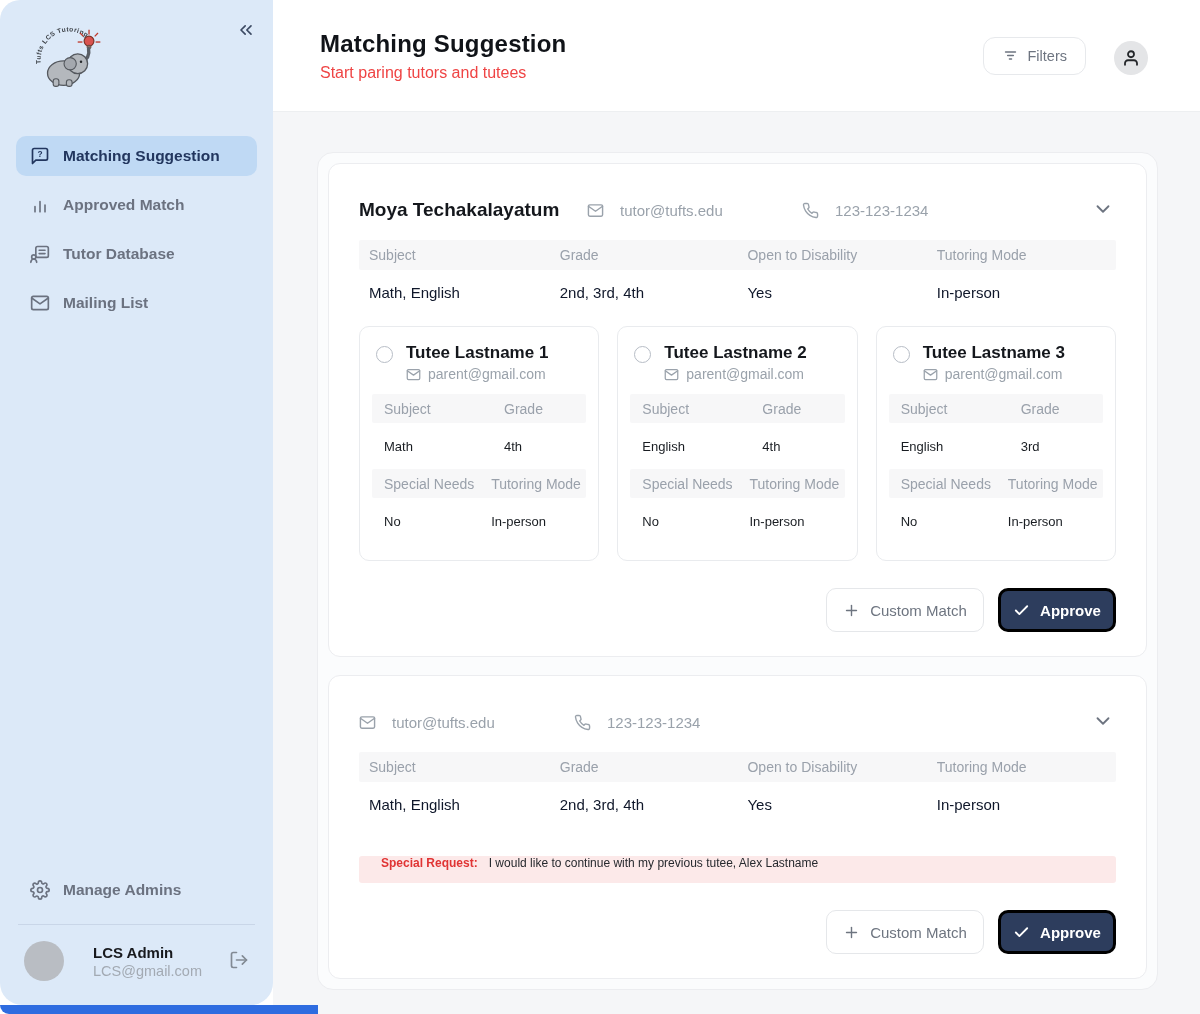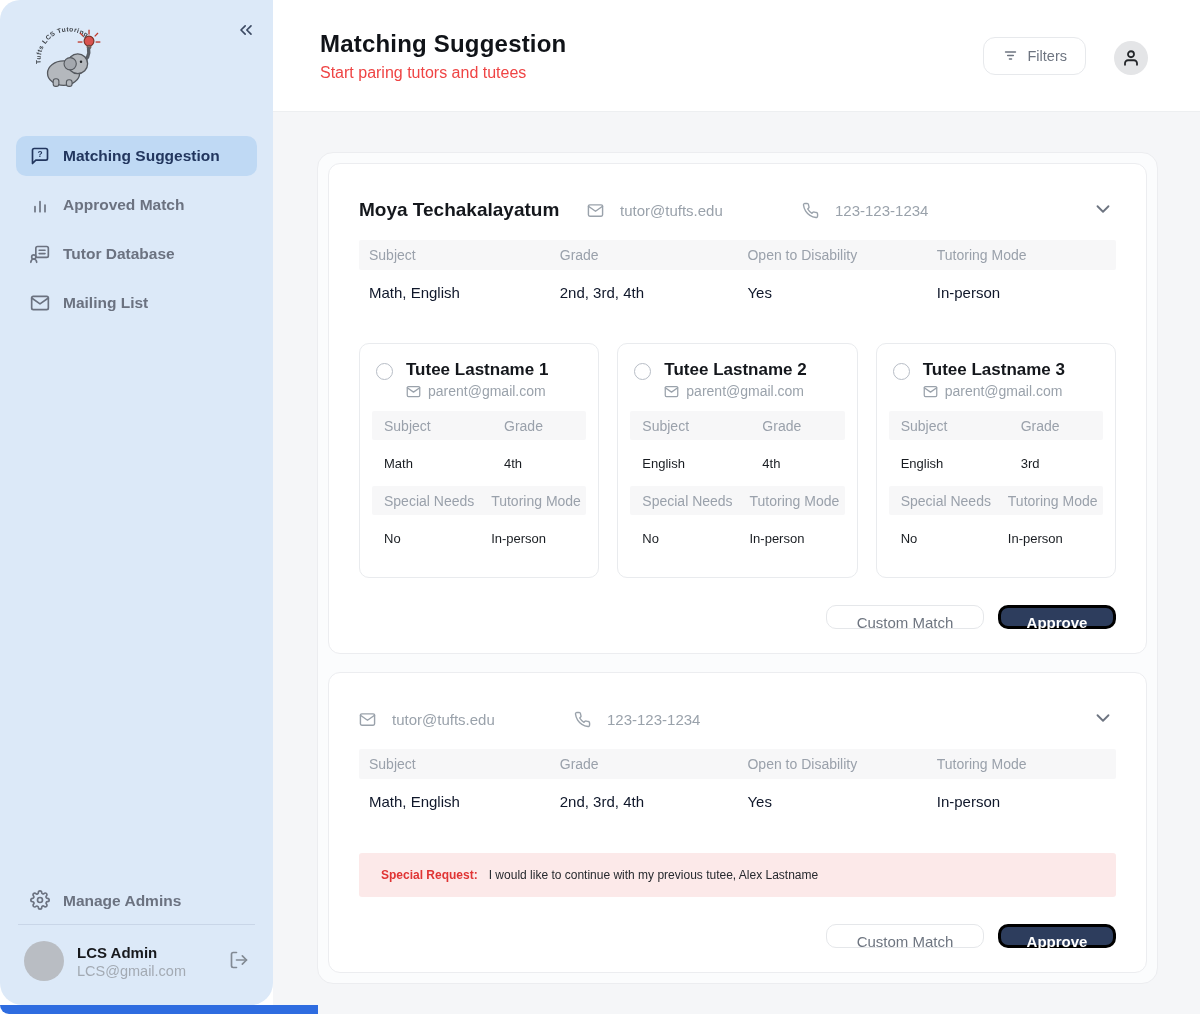--- a/index.html
+++ b/index.html
@@ -18,25 +18,25 @@
   .collapse-btn { position:absolute; top:20px; right:16px; width:22px; height:22px;
     background:none; border:none; color:#3c4a63; cursor:pointer; }
   .collapse-btn svg { width:20px; height:20px; }
   .logo-wrap { margin:4px 0 0 34px; width:78px; height:66px; }
   .nav { list-style:none; margin-top:44px; display:flex; flex-direction:column; gap:9px; padding:0 16px; }
   .nav-item { display:flex; align-items:center; gap:13px; height:40px; padding:0 14px;
     border-radius:10px; color:#6b7280; font-size:15.5px; font-weight:600; cursor:pointer; }
   .nav-item .icn { width:20px; height:20px; flex:none; }
   .nav-item.active { background:#bfd9f4; color:#22365e; }
   .sidebar-bottom { margin-top:auto; padding:0 16px; }
-  .manage-admins { display:flex; align-items:flex-end; gap:13px; height:40px; padding:0 14px;
+  .manage-admins { display:flex; align-items:center; gap:13px; height:40px; padding:0 14px;
     color:#6b7280; font-size:15.5px; font-weight:600; cursor:pointer; }
   .manage-admins .icn { width:20px; height:20px; }
   .sidebar-divider { border:none; border-top:1px solid #c9d6e8; margin:14px 2px 16px 2px; }
-  .user-row { display:flex; align-items:center; gap:13px; padding:0 6px 6px 8px; }
+  .user-row { display:flex; align-items:center; gap:29px; padding:0 6px 6px 8px; }
   .avatar-circle { width:40px; height:40px; border-radius:50%; background:#b9bdc3; flex:none; }
   .user-meta { display:flex; flex-direction:column; gap:2px; flex:1; min-width:0; }
   .user-name { font-size:15px; font-weight:700; color:#17191d; }
   .user-email { font-size:14.5px; color:#a3aab3; }
   .logout-btn { background:none; border:none; color:#828a94; cursor:pointer; width:24px; height:24px; }
   .logout-btn svg { width:20px; height:20px; }
 
   
   .main { position:absolute; left:273px; top:0; right:0; bottom:0; display:flex; flex-direction:column; }
   .main-header { height:112px; background:#ffffff; border-bottom:1px solid #edeff1;
@@ -70,46 +70,46 @@
   .chev-btn svg { width:22px; height:22px; }
 
   .info-table { margin-top:17px; }
   .info-head { display:grid; grid-template-columns:25.2% 24.8% 25% 25%;
     background:#f7f7f8; height:30px; align-items:center; border-radius:2px; }
   .info-head span { font-size:14px; color:#9aa1ab; padding-left:10px; }
   .info-vals { display:grid; grid-template-columns:25.2% 24.8% 25% 25%; height:44px; align-items:center; }
   .info-vals span { font-size:15px; color:#0f172a; padding-left:10px; }
 
   
-  .tutee-grid { display:grid; grid-template-columns:1fr 1fr 1fr; gap:18px; margin-top:29px; }
+  .tutee-grid { display:grid; grid-template-columns:1fr 1fr 1fr; gap:18px; margin-top:12px; }
   .tutee-card { border:1px solid #e9ebee; border-radius:10px; background:#fff; padding:14px 12px 16px 12px; cursor:pointer; }
   .tutee-head { display:flex; gap:13px; padding:2px 2px 12px 4px; }
   .radio { width:17px; height:17px; border-radius:50%; border:1.5px solid #b7bdc6; background:#fff;
     flex:none; margin-top:3px; cursor:pointer; }
   .tutee-titles { display:flex; flex-direction:column; gap:3px; }
   .tutee-name { font-size:17px; font-weight:700; color:#14171c; }
   .tutee-email { display:flex; align-items:center; gap:7px; font-size:14px; color:#9aa2ab; }
   .tutee-email .icn { width:15px; height:15px; }
   .mini-head { display:grid; height:29px; align-items:center; background:#f7f7f8; border-radius:2px; }
   .mini-head span { font-size:14px; color:#9aa1ab; padding-left:12px; }
   .mini-vals { display:grid; height:46px; align-items:center; }
   .mini-vals span { font-size:13px; color:#191d22; padding-left:12px; }
   .cols-a { grid-template-columns:56% 44%; }
   .cols-b { grid-template-columns:50% 50%; }
 
   
-  .special-banner { margin-top:30px; background:#fce9e9; border-radius:3px; height:44px;
-    display:flex; align-items:center; padding:0 22px; gap:11px; }
+  .special-banner { margin-top:30px; background:#fce9e9; border-radius:3px; height:27px;
+    display:flex; padding:0 22px; gap:11px; }
   .special-label { color:#e03434; font-size:12px; font-weight:700; }
   .special-text { color:#26292e; font-size:12px; font-weight:500; }
 
   
   .actions-row { display:flex; justify-content:flex-end; gap:14px; margin-top:27px; }
-  .btn { display:flex; align-items:center; justify-content:center; gap:10px; height:24px;
-    border-radius:10px; font-size:15px; cursor:pointer; font-family:inherit;flex-direction:column; }
+  .btn { display:flex; align-items:center; justify-content:center; gap:10px; height:44px;
+    border-radius:10px; font-size:15px; cursor:pointer; font-family:inherit; }
   .btn .icn { width:17px; height:17px; }
   .btn-custom { width:158px; background:#fff; border:1px solid #e5e7ea; color:#6e7580; font-weight:500; }
   .btn-approve { width:118px; background:#2d3d5d; border:3px solid #000000; color:#ffffff; font-weight:600; }
 </style>
 </head>
 <body>
 
 <div class="app">
 
   <aside class="sidebar">

